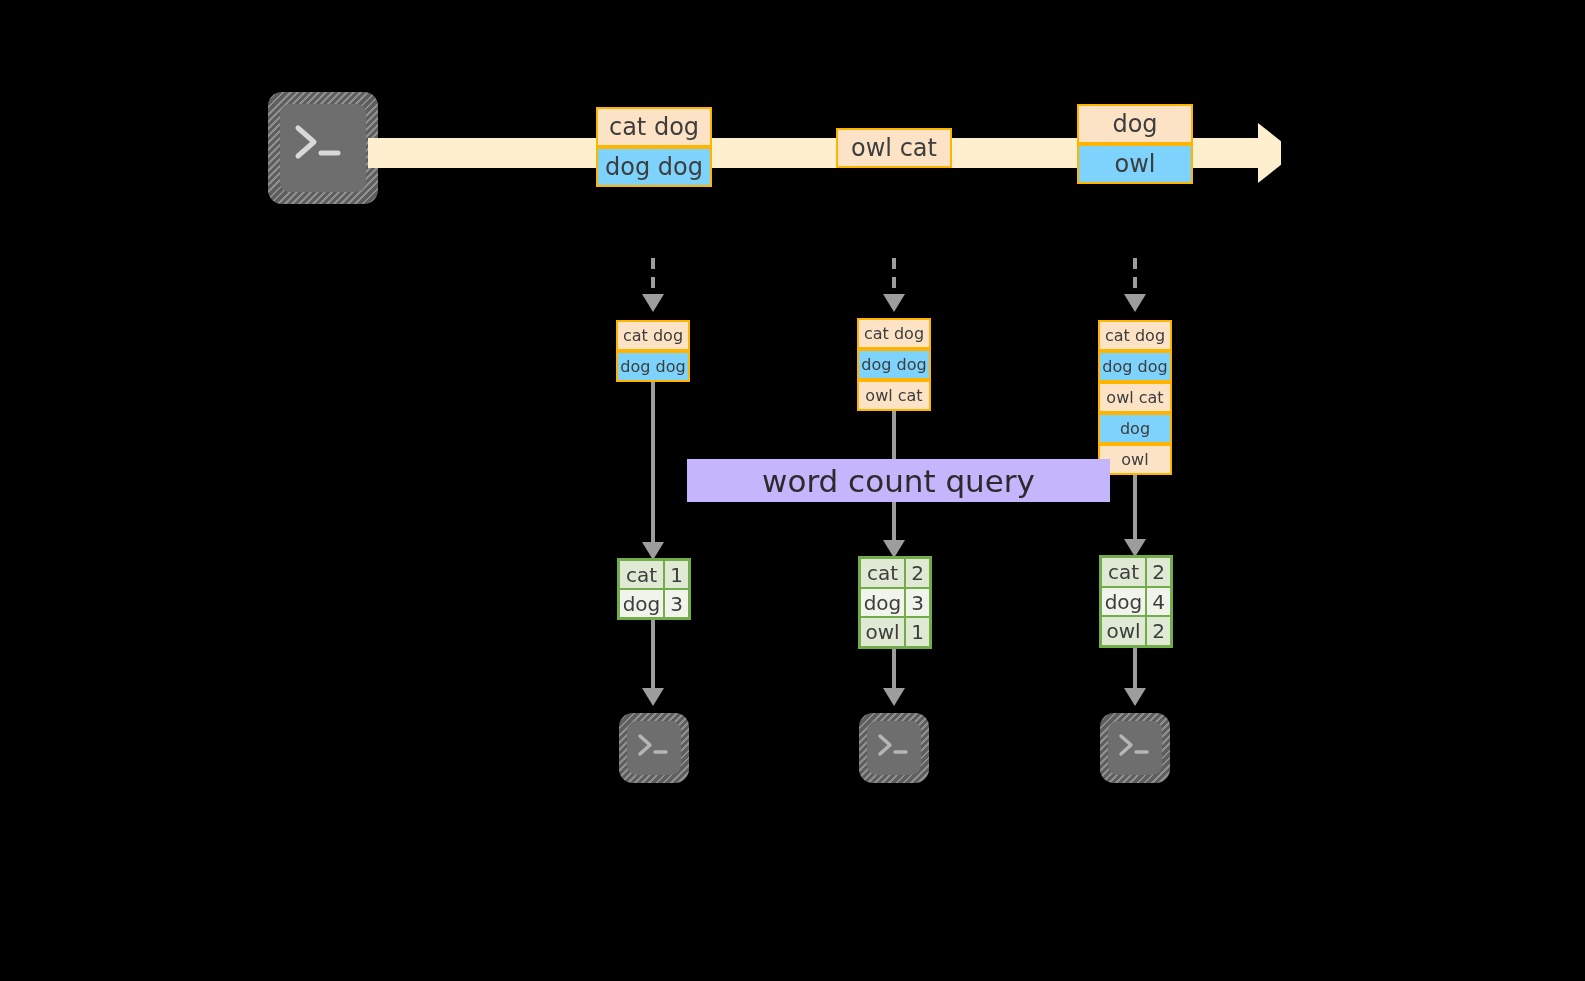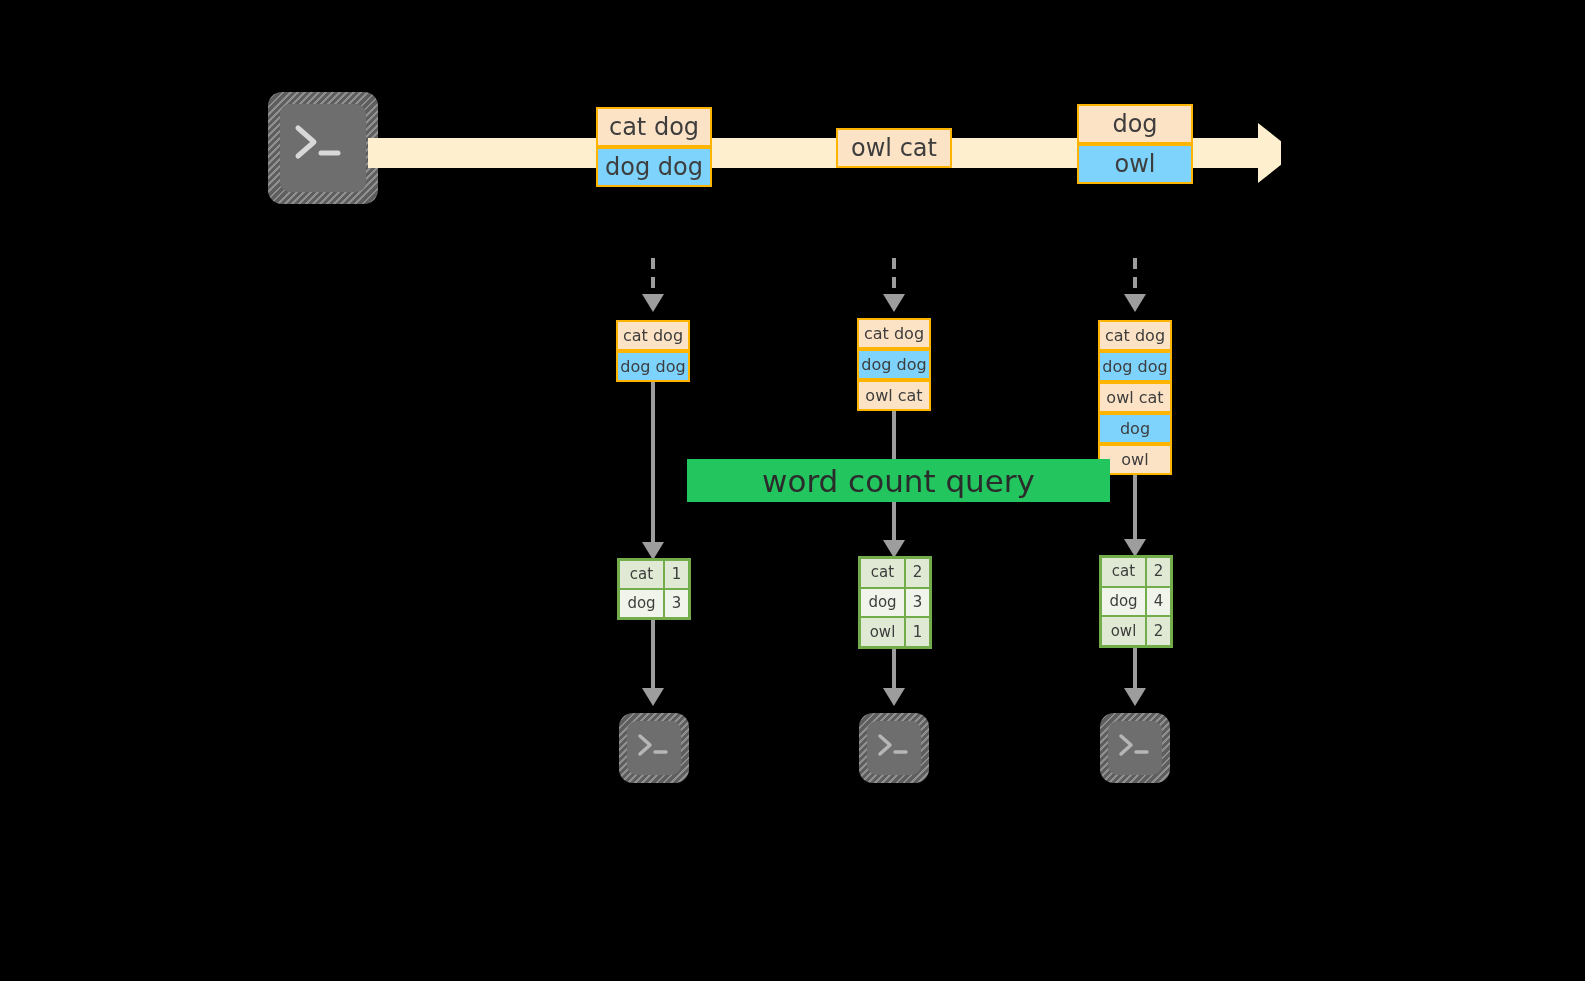--- a/index.html
+++ b/index.html
@@ -82,21 +82,21 @@
   .gtable .grow {
     display: flex;
     flex: 1 1 auto;
   }
   .gtable .gcell {
     box-sizing: border-box;
     display: flex;
     align-items: center;
     justify-content: center;
     color: #3d3d3d;
-    font-size: 15px;
+    font-size: 20px;
     line-height: 1;
     border: 1px solid #73ad4b;
   }
   .gtable .gcell.k { flex: 0 0 45px; }
   .gtable .gcell.v { flex: 1 1 auto; }
   .gtable .grow.d .gcell { background: #dfe9d3; }
   .gtable .grow.l .gcell { background: #f0f4ea; }
 
   
   .ar-line {
@@ -114,21 +114,21 @@
   .ar-head {
     position: absolute;
     width: 0; height: 0;
     border-left: 11px solid transparent;
     border-right: 11px solid transparent;
     border-top: 18px solid #9d9d9d;
   }
   
   .query-band {
     position: absolute;
-    background: #22c55e;
+    background: #c4b5fd;
     display: flex;
     align-items: center;
     justify-content: center;
   }
   .query-band span {
     font-size: 31px;
     color: #2b2b2b;
     white-space: nowrap;
   }
 </style>

